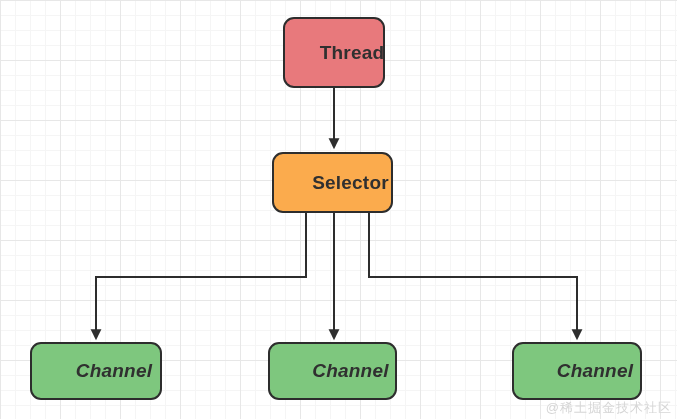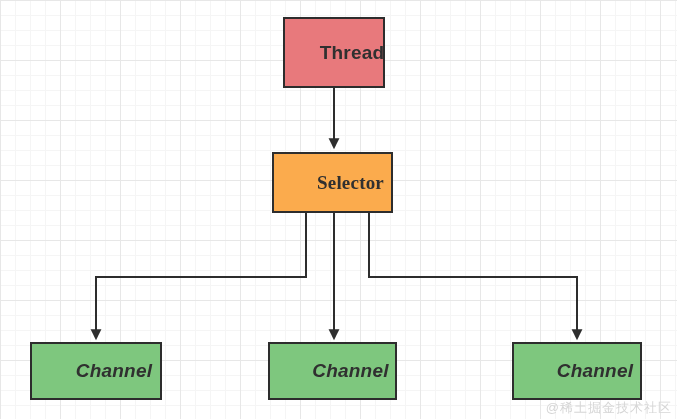--- a/index.html
+++ b/index.html
@@ -25,21 +25,21 @@
     left: 0;
     top: 0;
     width: 677px;
     height: 419px;
     pointer-events: none;
   }
   .node {
     position: absolute;
     box-sizing: border-box;
     border: 2.5px solid #2d2d2d;
-    border-radius: 0;
+    border-radius: 11px;
     display: flex;
     align-items: center;
     justify-content: center;
     padding-left: 36px;
   }
   .node .label {
     font-size: 19px;
     font-weight: bold;
     color: #303030;
     letter-spacing: 0.2px;
@@ -74,21 +74,21 @@
     <path d="M334 88 L334 147" fill="none" stroke="#2d2d2d" stroke-width="2" marker-end="url(#arrow)"></path>
     <path d="M306 213 L306 277 L96 277 L96 338" fill="none" stroke="#2d2d2d" stroke-width="2" marker-end="url(#arrow)"></path>
     <path d="M334 213 L334 338" fill="none" stroke="#2d2d2d" stroke-width="2" marker-end="url(#arrow)"></path>
     <path d="M369 213 L369 277 L577 277 L577 338" fill="none" stroke="#2d2d2d" stroke-width="2" marker-end="url(#arrow)"></path>
   </svg>
 
   <div class="node node-thread" style="background-color: rgb(232, 121, 124);">
     <span class="label">Thread</span>
   </div>
 
-  <div class="node node-selector" style="background-color: rgb(251, 171, 77); font-family: Liberation Serif, serif;">
+  <div class="node node-selector" style="background-color: rgb(251, 171, 77);">
     <span class="label">Selector</span>
   </div>
 
   <div class="node node-channel node-channel-left" style="background-color: rgb(126, 199, 126);">
     <span class="label">Channel</span>
   </div>
 
   <div class="node node-channel node-channel-middle" style="background-color: rgb(126, 199, 126);">
     <span class="label">Channel</span>
   </div>

